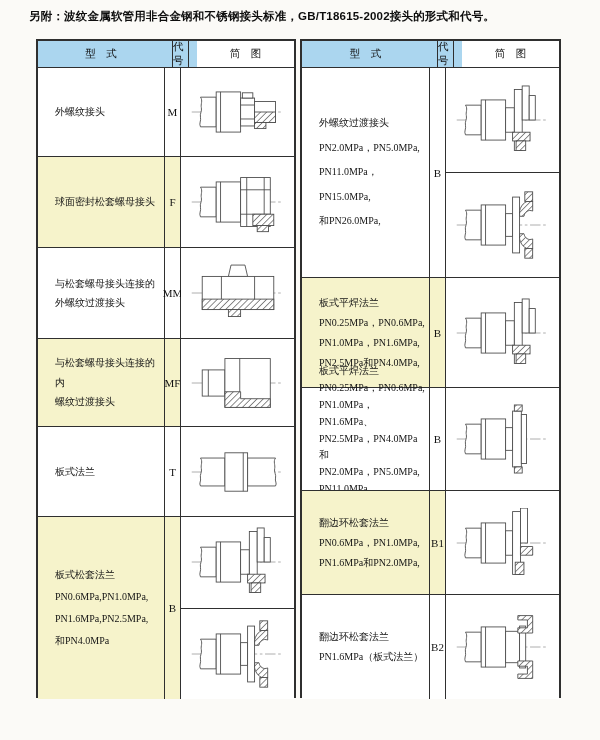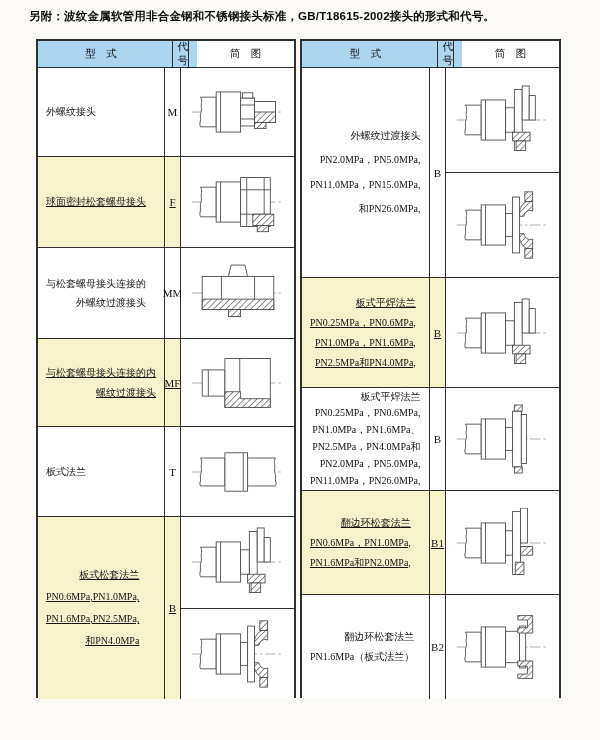--- a/index.html
+++ b/index.html
@@ -1,58 +1,57 @@
 <!DOCTYPE html>
 <html><head>
 <meta charset="utf-8">
 <style>
   html,body { margin:0; padding:0; }
   .page {
     position:relative; width:600px; height:740px;
     background:#fbfaf7; overflow:hidden;
     font-family:"Liberation Serif","DejaVu Serif",serif;
-    text-align:right;
   }
   .title {
     position:absolute; left:29px; top:9px;
     font-family:"Liberation Sans","DejaVu Sans",sans-serif;
     font-weight:bold; font-size:11.5px; color:#0d0d0d; letter-spacing:.2px;
   }
   .tbl {
     position:absolute; top:39px; background:#fff;
     border:2px solid #2f2f2f; box-sizing:border-box;
     display:flex; flex-direction:column;
   }
   .tbl-left  { left:36px;  width:260px; height:659px; }
   .tbl-right { left:300px; width:261px; height:659px; }
   .row { display:flex; flex:0 0 auto; box-sizing:border-box; background:#fff; }
   .row + .row { border-top:1.4px solid #2f2f2f; }
   .cell { box-sizing:border-box; min-width:0; }
   .type-cell {
     width:126px; display:flex; align-items:center;
-    padding:3px 3px 3px 8px;
+    padding:3px 3px 3px 17px;
     font-size:10px; line-height:1.95; color:#141414;
     white-space:pre-line;
   }
   .tbl-right .type-cell { width:127px; }
   .code-cell {
     width:17px; border-left:1.4px solid #2f2f2f; border-right:1.4px solid #2f2f2f;
     display:flex; align-items:center; justify-content:center;
     font-size:11px; color:#141414;
   }
   .diag-cell { flex:1; display:flex; align-items:center; justify-content:center; background:#fff; }
   .diag-cell.split { flex-direction:column; align-items:stretch; padding:0; }
   .sub-cell { flex:1; display:flex; align-items:center; justify-content:center; }
   .sub-cell + .sub-cell { border-top:1.4px solid #2f2f2f; }
   .hdr { height:26px; background:#abd6ef;gap:8px; }
   .hdr .cell {
     display:flex; align-items:center; justify-content:center;
     font-size:10.5px; color:#101010; padding:0; white-space:normal;
   }
-  .hl .type-cell, .hl .code-cell { background:#f6f3cb;text-decoration:underline; }
+  .hl .type-cell, .hl .code-cell { background:#f6f3cb; }
   svg.diag { width:96px; height:70px; display:block; }
   .defs-holder { position:absolute; width:0; height:0; overflow:hidden; }
 </style>
 </head>
 <body>
 
 <div class="page">
 
   <svg class="defs-holder" aria-hidden="true">
     <defs>

